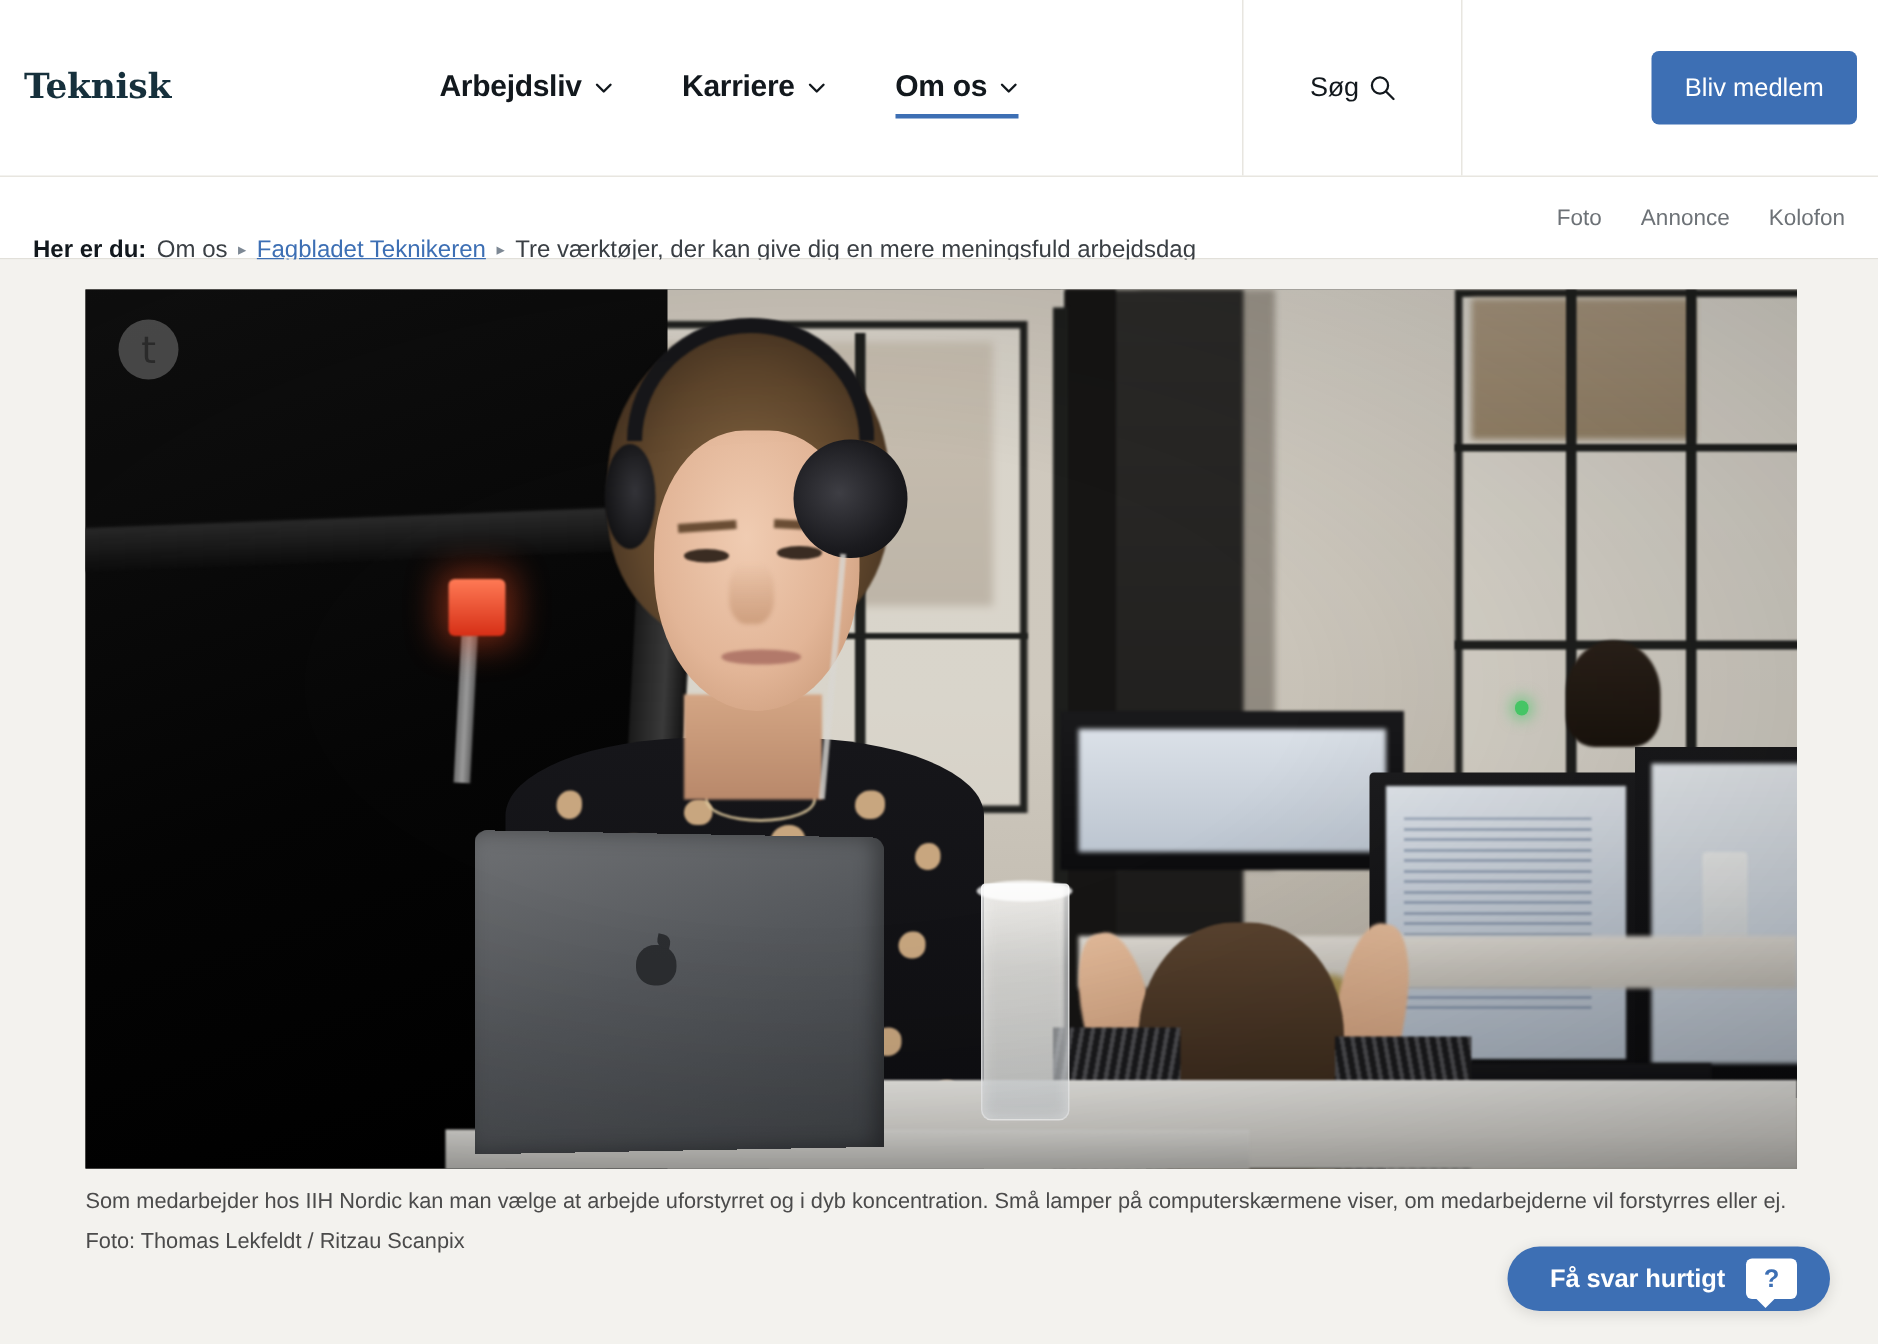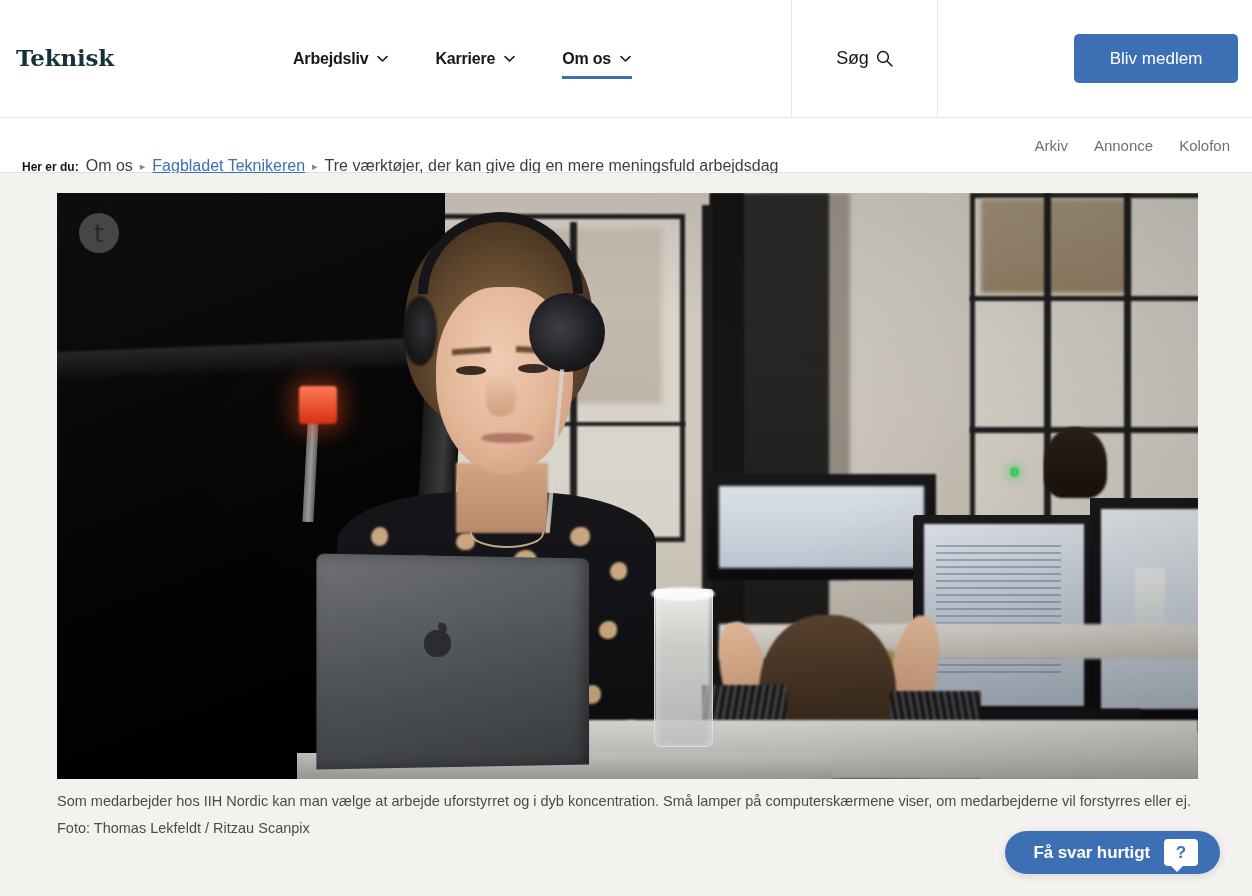--- a/index.html
+++ b/index.html
@@ -57,21 +57,21 @@
     display: flex;
     align-items: center;
     gap: 8px;
     padding: 0 23px;
     height: 100%;
     cursor: pointer;
     white-space: nowrap;
   }
 
   .nav-label {
-    font-size: 16px;
+    font-size: 20px;
     font-weight: 700;
     color: #12181d;
     letter-spacing: -0.2px;
   }
 
   .chev {
     width: 13px;
     height: 13px;
     flex: none;
     display: block;
@@ -124,42 +124,42 @@
     font-family: "Liberation Sans", sans-serif;
     font-size: 17px;
     border-radius: 5px;
     cursor: pointer;
     height: 49px;
     display: flex;
     align-items: center;
     justify-content: center;
   }
   .btn-login  { background: #4fafa8; width: 98px; }
-  .btn-member { background: #3d6fb4; width: 164px; }
+  .btn-member { background: #3d6fb4; width: 137px; }
 
   
   .crumb-bar {
     height: 55px;
     background: #ffffff;
     border-bottom: 1px solid #e2e0da;
     display: flex;
     align-items: center;
     padding: 0 14px 0 22px;
   }
 
   .crumbs {
     display: flex;
     align-items: baseline;
     gap: 7px;
     flex: 1 1 auto;
     min-width: 0;
   }
 
   .crumb-lead {
-    font-size: 12px;
+    font-size: 16px;
     font-weight: 700;
     color: #12181d;
     white-space: nowrap;
     margin-top: 44px;
   }
   .crumb {
     font-size: 16px;
     color: #3a3f44;
     white-space: nowrap;
   }
@@ -674,21 +674,21 @@
   <div class="crumbs">
     <span class="crumb-lead">Her er du:</span>
     <span class="crumb">Om os</span>
     <span class="crumb-sep">▸</span>
     <span class="crumb link">Fagbladet Teknikeren</span>
     <span class="crumb-sep">▸</span>
     <span class="crumb">Tre værktøjer, der kan give dig en mere meningsfuld arbejdsdag</span>
   </div>
 
   <div class="crumb-right">
-    <a>Arkiv</a>
+    <a>Foto</a>
     <a>Annonce</a>
     <a>Kolofon</a>
   </div>
 
 </div>
 
 <div class="main">
 
   <figure class="figure">
 

